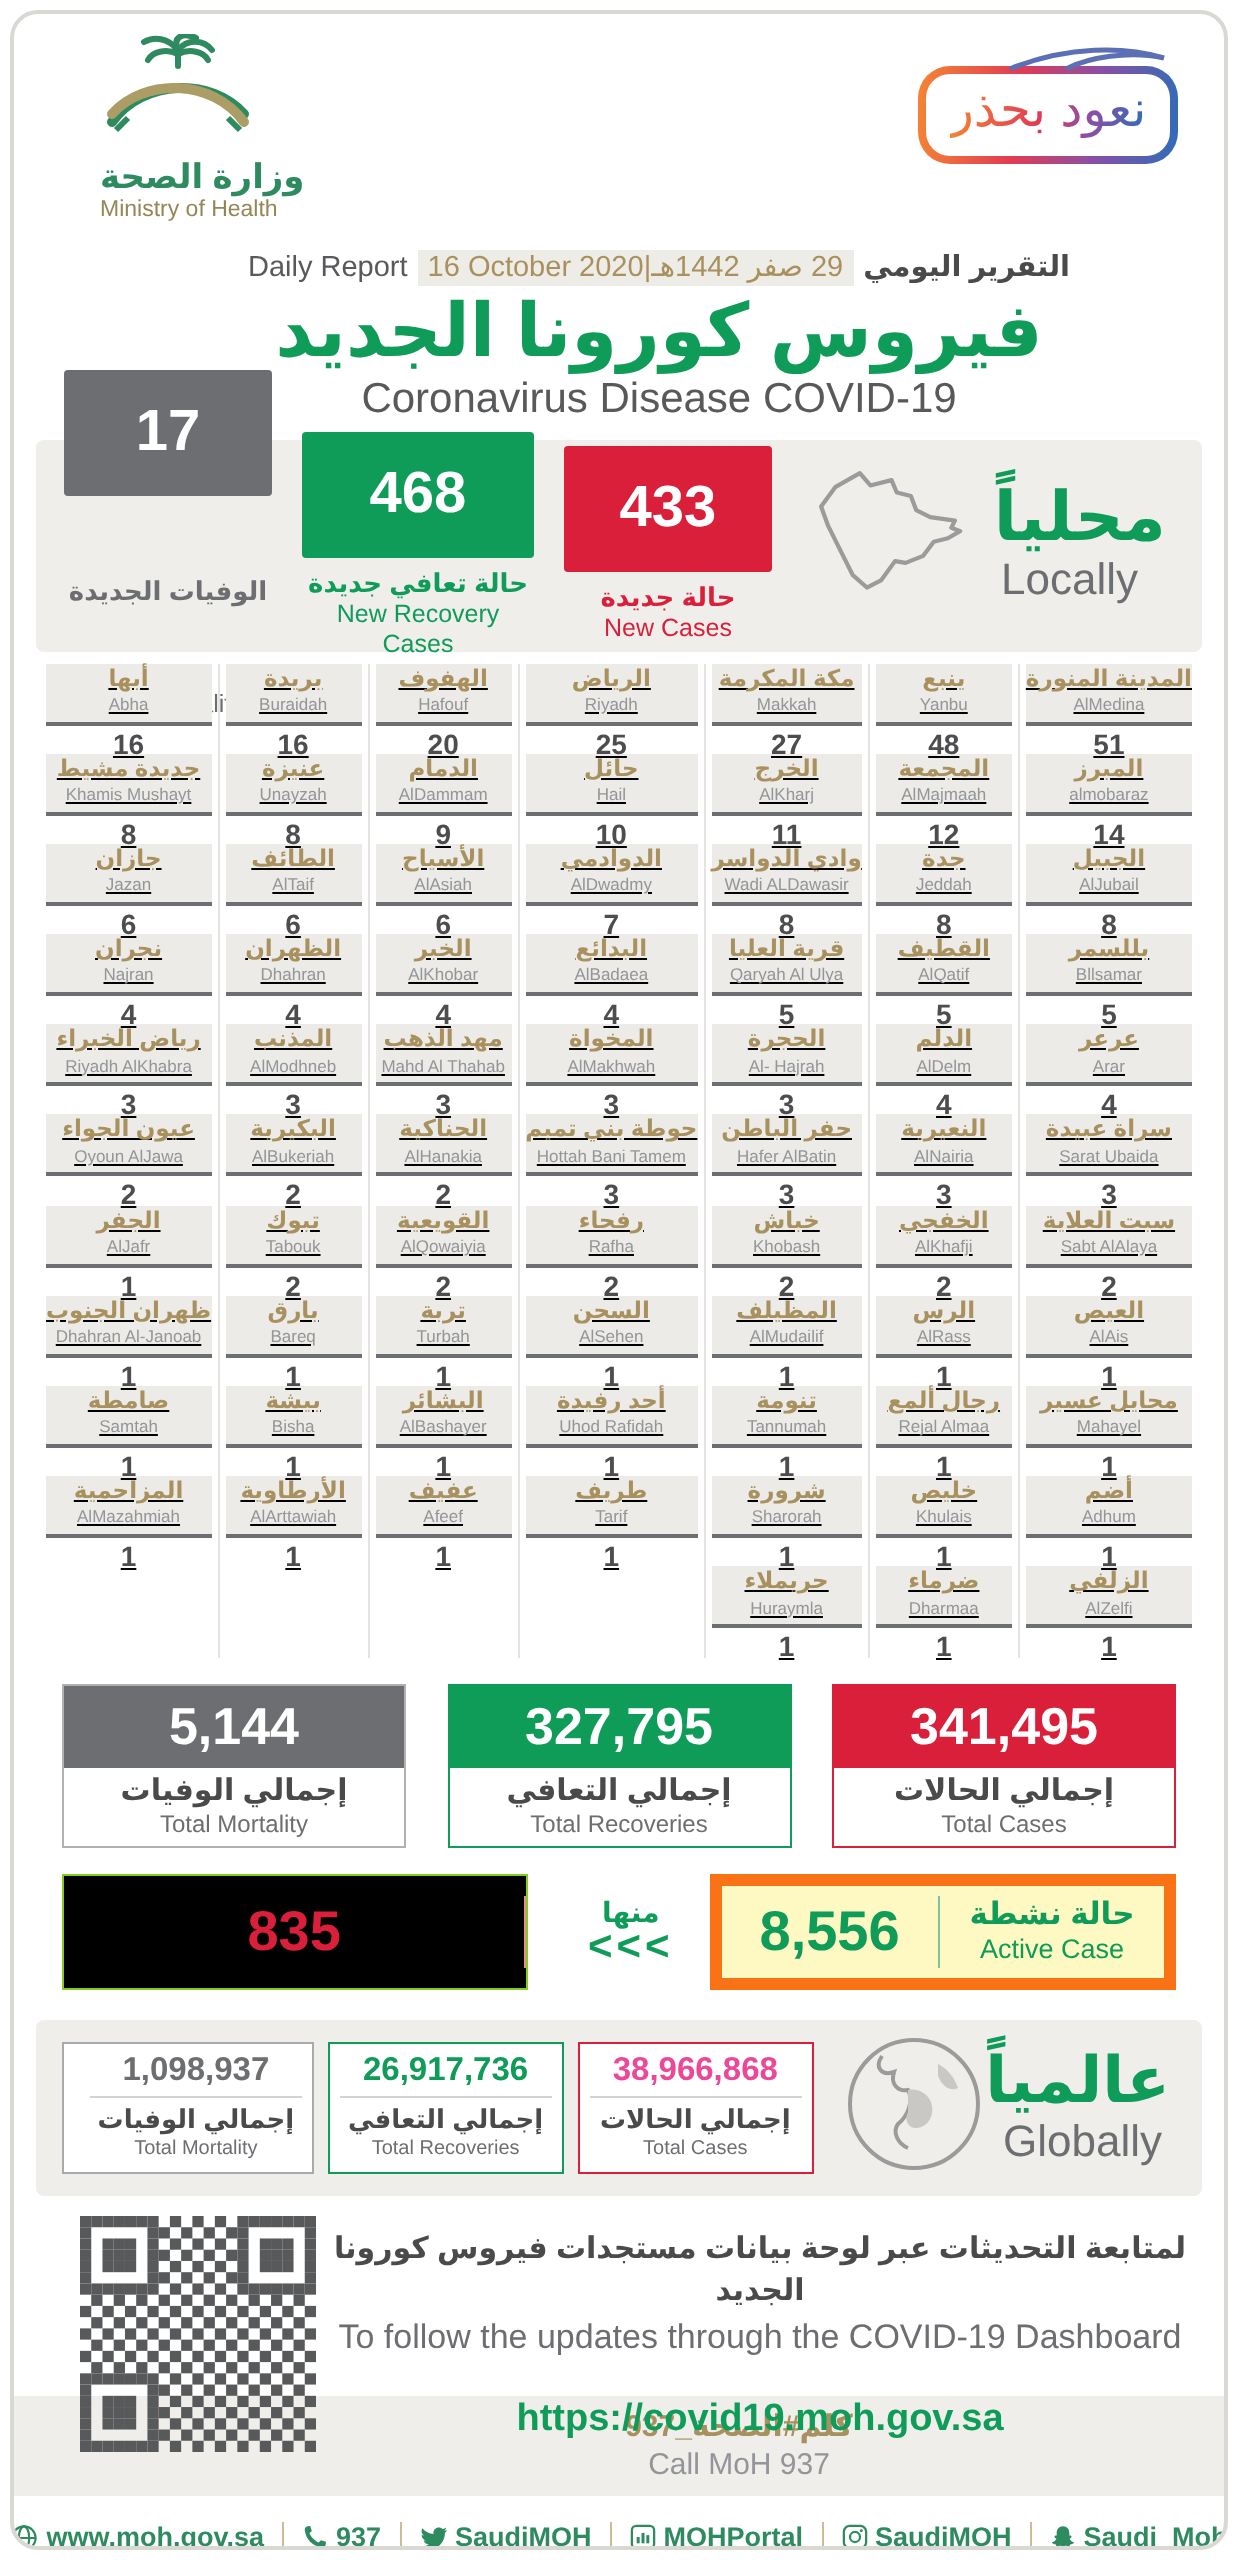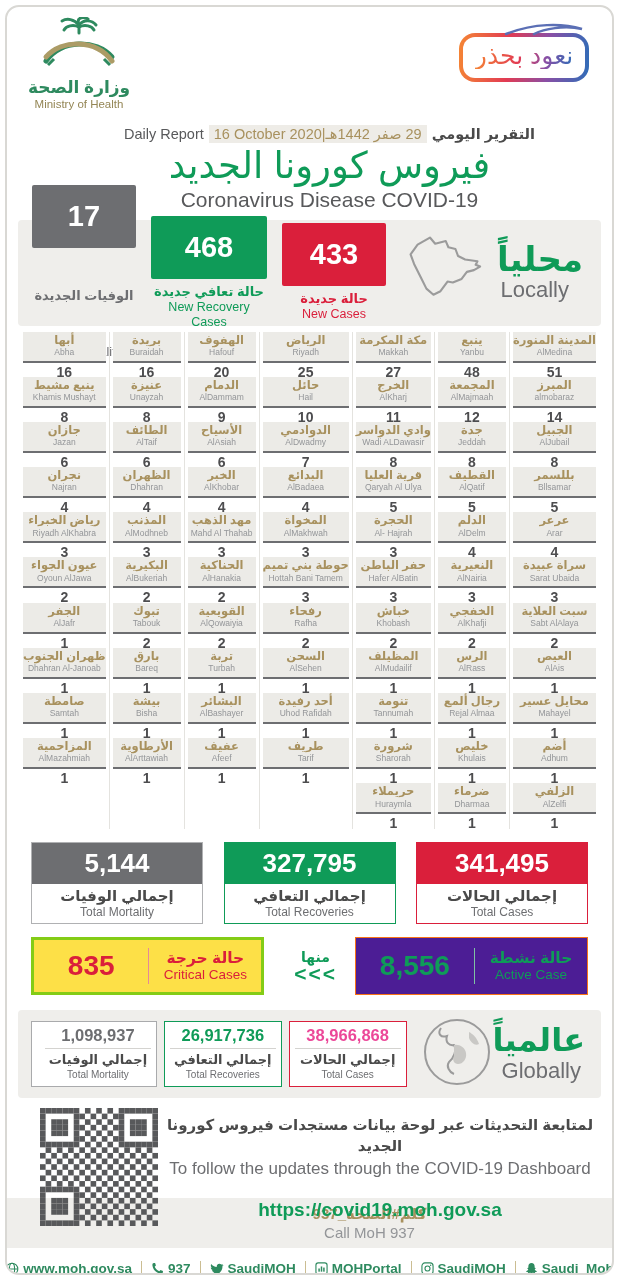--- a/index.html
+++ b/index.html
@@ -1,60 +1,60 @@
 <!DOCTYPE html>
 <html lang="en"><head>
 <meta charset="utf-8">
 <style>
   html,body{margin:0;padding:0;background:#fff;}
   body{width:619px;height:1280px;position:relative;font-family:"Liberation Sans","DejaVu Sans",sans-serif;overflow:hidden;}
   .page{position:absolute;left:5px;top:5px;right:5px;bottom:5px;border:2px solid #d9d8d4;border-radius:14px;background:#fff;overflow:hidden;}
 
   
   .header{position:relative;height:118px;}
-  .logo{position:absolute;left:12px;top:10px;width:120px;text-align:center;}
+  .logo{position:absolute;left:43px;top:10px;width:120px;text-align:left;}
   .logo-ar{color:#2e8a5f;font-size:17px;font-weight:bold;line-height:1.1;}
   .logo-en{color:#948655;font-size:11.5px;line-height:1.2;}
   .badge-wrap{position:absolute;right:22px;top:26px;width:132px;text-align:center;}
   .badge{display:inline-block;border:4px solid transparent;border-radius:16px;padding:6px 12px 10px;
          background:linear-gradient(#fff,#fff) padding-box,
                     linear-gradient(95deg,#f58634 0%,#e23b53 38%,#8a4fa5 68%,#2f6db8 100%) border-box;}
   .badge-text{font-size:25px;font-weight:normal;line-height:1;
          background:linear-gradient(95deg,#f58634 0%,#e23b53 45%,#8a4fa5 72%,#2f6db8 100%);
          -webkit-background-clip:text;background-clip:text;color:transparent;}
   .swoosh{position:absolute;right:6px;top:-12px;}
 
   
   .titleblock{text-align:center;padding-left:40px;}
   .dateline{font-size:14.5px;color:#58595b;display:flex;justify-content:center;align-items:center;gap:5px;}
   .dateline .rep-ar{font-weight:bold;color:#4a4a4a;order:3;}
   .dateline .chip{background:#eeece7;color:#a8915e;padding:1px 5px;order:2;}
   .dateline .rep-en{order:1;}
-  .title-ar{color:#0f9b58;font-size:37px;font-weight:normal;line-height:1.15;margin-top:2px;}
+  .title-ar{color:#0f9b58;font-size:37px;font-weight:bold;line-height:1.15;margin-top:2px;}
   .title-en{color:#58595b;font-size:21px;margin-top:0px;}
 
   
   .band-local{margin:8px 11px 0;background:#efeeeb;border-radius:4px;height:106px;display:flex;align-items:center;}
   .stat{width:104px;margin-left:15px;text-align:center;}
   .stat:first-child{margin-left:14px;}
   .stat-num{height:63px;border-radius:2px;color:#fff;font-size:29px;font-weight:bold;display:flex;align-items:center;justify-content:center;}
   .stat-ar{font-size:13px;font-weight:bold;margin-top:6px;line-height:1.15;}
   .stat-en{font-size:12.5px;line-height:1.15;}
   .t-gray .stat-num{background:#6d6e71;} .t-gray .stat-ar,.t-gray .stat-en{color:#6d6e71;margin-top:41px;}
   .t-green .stat-num{background:#0f9b58;} .t-green .stat-ar,.t-green .stat-en{color:#0f9b58;}
   .t-red .stat-num{background:#da1f3b;} .t-red .stat-ar,.t-red .stat-en{color:#da1f3b;}
   .stat.t-green{width:116px;}
   .map-wrap{margin-left:14px;}
   .loc-text{margin-left:auto;margin-right:18px;text-align:right;}
   .loc-ar{color:#0f9b58;font-size:34px;font-weight:bold;line-height:1;}
   .loc-en{color:#6d6e71;font-size:22px;line-height:1.25;padding-right:14px;}
 
   
   .grid{margin:6px 13px 0;display:flex;}
-  .gcol{flex:1;padding:0 3px;}
+  .gcol{flex:1;padding:0 3px;text-decoration:underline;}
   .gcol + .gcol{border-left:1px solid #e4e3df;}
   .cell{height:45.2px;text-align:center;}
   .cell-hd{background:#ecebe7;border-bottom:2px solid #6d6e71;padding:2px 0 1px;min-height:26px;}
   .c-ar{color:#a8915e;font-weight:bold;font-size:11.5px;line-height:1.15;white-space:nowrap;}
   .c-en{color:#939598;font-size:8.5px;line-height:1.2;white-space:nowrap;}
   .cell-val{color:#4d4d4f;font-weight:bold;font-size:14px;padding-top:1px;}
 
   
   .totals{margin:13px 24px 0;display:flex;justify-content:space-between;}
   .tot{width:170px;border:1px solid;}
@@ -62,22 +62,22 @@
   .tot-lbls{background:#fff;text-align:center;padding:3px 0 4px;}
   .tot-ar{color:#4a4a4a;font-weight:bold;font-size:15px;line-height:1.2;}
   .tot-en{color:#6d6e71;font-size:12px;line-height:1.2;}
   .tot.t-gray{border-color:#b0b1b3;} .tot.t-gray .tot-num{background:#6d6e71;}
   .tot.t-green{border-color:#0f9b58;} .tot.t-green .tot-num{background:#0f9b58;}
   .tot.t-red{border-color:#da1f3b;} .tot.t-red .tot-num{background:#da1f3b;}
 
   
   .flowrow{margin:12px 24px 0;display:flex;align-items:center;height:60px;}
   .pillbox{display:flex;align-items:center;height:58px;box-sizing:border-box;}
-  .crit{width:238px;border:3px solid #84cc16;background:#fde047;color:#da1f3b;}
-  .act{width:238px;border:1px solid #f97316;background:#4c1d95;color:#0f9b58;margin-left:auto;}
+  .crit{width:238px;border:1px solid #84cc16;background:#000000;color:#da1f3b;}
+  .act{width:238px;border:6px solid #f97316;background:#fef9c3;color:#0f9b58;margin-left:auto;}
   .pill-num{flex:1;text-align:center;font-size:28px;font-weight:bold;}
   .pill-div{width:1px;height:36px;}
   .crit .pill-div{background:#e58a97;} .act .pill-div{background:#7fc2a3;}
   .pill-lbls{width:112px;text-align:center;}
   .pill-ar{font-weight:bold;font-size:15.5px;line-height:1.2;}
   .pill-en{font-size:13.5px;line-height:1.2;}
   .ofwhich{width:80px;text-align:center;color:#0f9b58;margin-left:12px;}
   .ofwhich-ar{font-weight:bold;font-size:14px;}
   .ofwhich-ar2{font-size:21px;font-weight:bold;letter-spacing:2px;line-height:0.9;}
 
@@ -189,21 +189,21 @@
       <div class="gcol">
         <div class="cell">
           <div class="cell-hd">
             <div class="c-ar" dir="rtl">أبها</div>
             <div class="c-en">Abha</div>
           </div>
           <div class="cell-val">16</div>
         </div>
         <div class="cell">
           <div class="cell-hd">
-            <div class="c-ar" dir="rtl">ينبع مشيط</div>
+            <div class="c-ar" dir="rtl">جديدة مشيط</div>
             <div class="c-en">Khamis Mushayt</div>
           </div>
           <div class="cell-val">8</div>
         </div>
         <div class="cell">
           <div class="cell-hd">
             <div class="c-ar" dir="rtl">جازان</div>
             <div class="c-en">Jazan</div>
           </div>
           <div class="cell-val">6</div>
@@ -734,24 +734,20 @@
         <div class="tot-ar" dir="rtl">إجمالي الحالات</div>
         <div class="tot-en">Total Cases</div>
       </div>
     </div>
   </div>
 
   <div class="flowrow">
     <div class="pillbox crit">
       <div class="pill-num">835</div>
       <div class="pill-div"></div>
-      <div class="pill-lbls">
-        <div class="pill-ar" dir="rtl">حالة حرجة</div>
-        <div class="pill-en">Critical Cases</div>
-      </div>
     </div>
     <div class="ofwhich">
       <div class="ofwhich-ar" dir="rtl">منها</div>
       <div class="ofwhich-ar2">&lt;&lt;&lt;</div>
     </div>
     <div class="pillbox act">
       <div class="pill-num">8,556</div>
       <div class="pill-div"></div>
       <div class="pill-lbls">
         <div class="pill-ar" dir="rtl">حالة نشطة</div>

